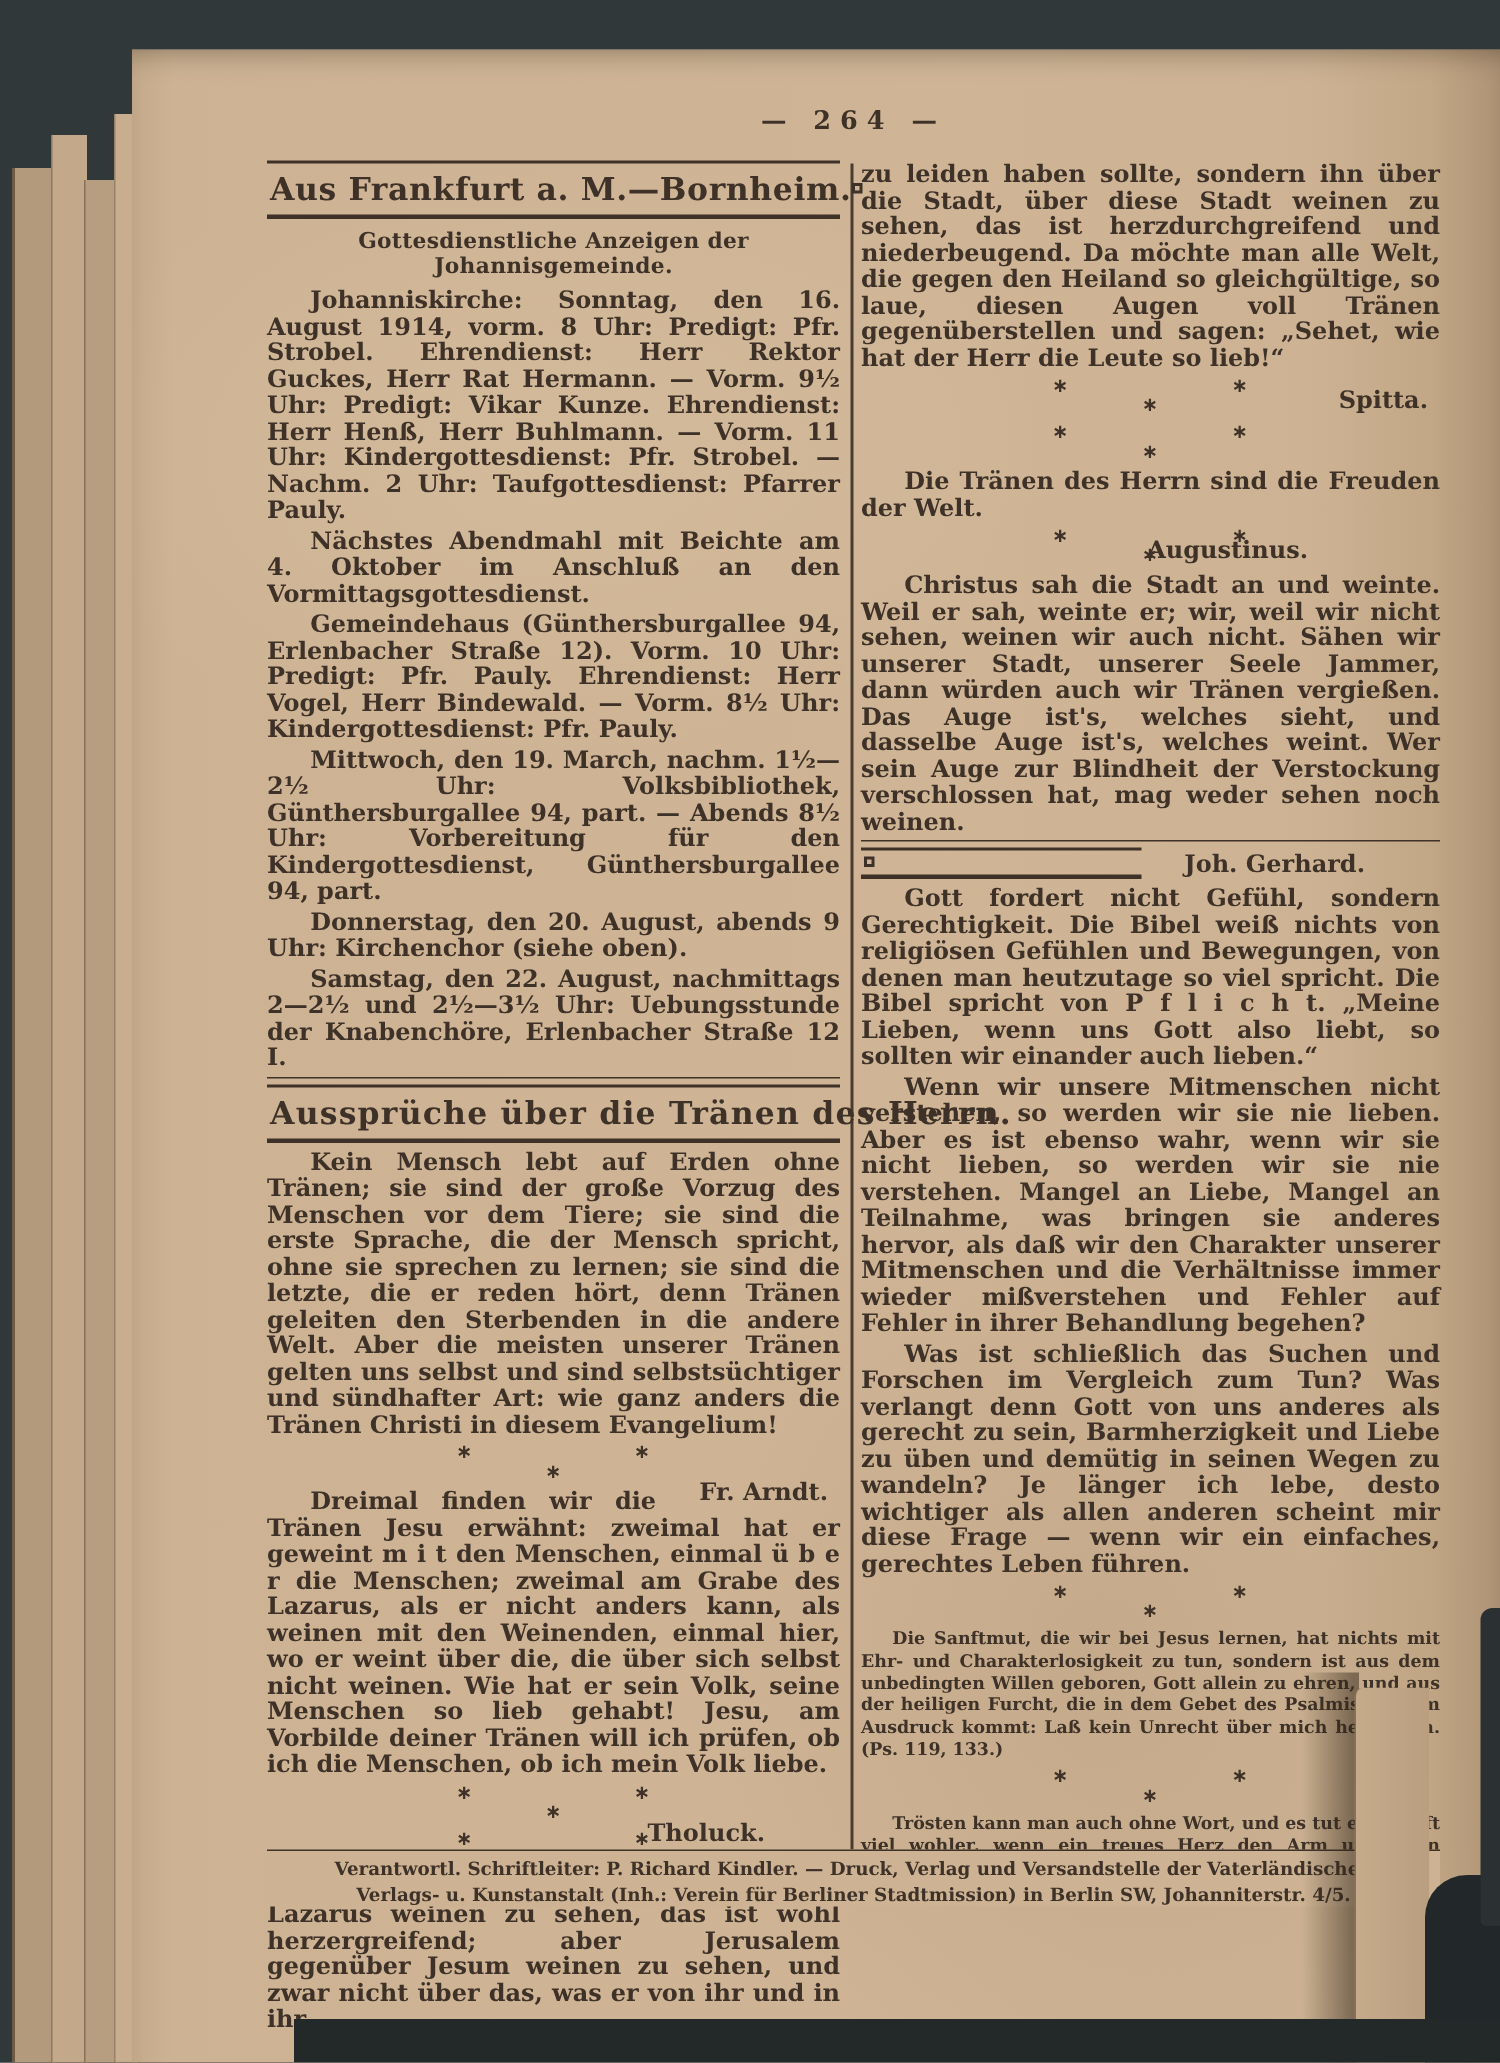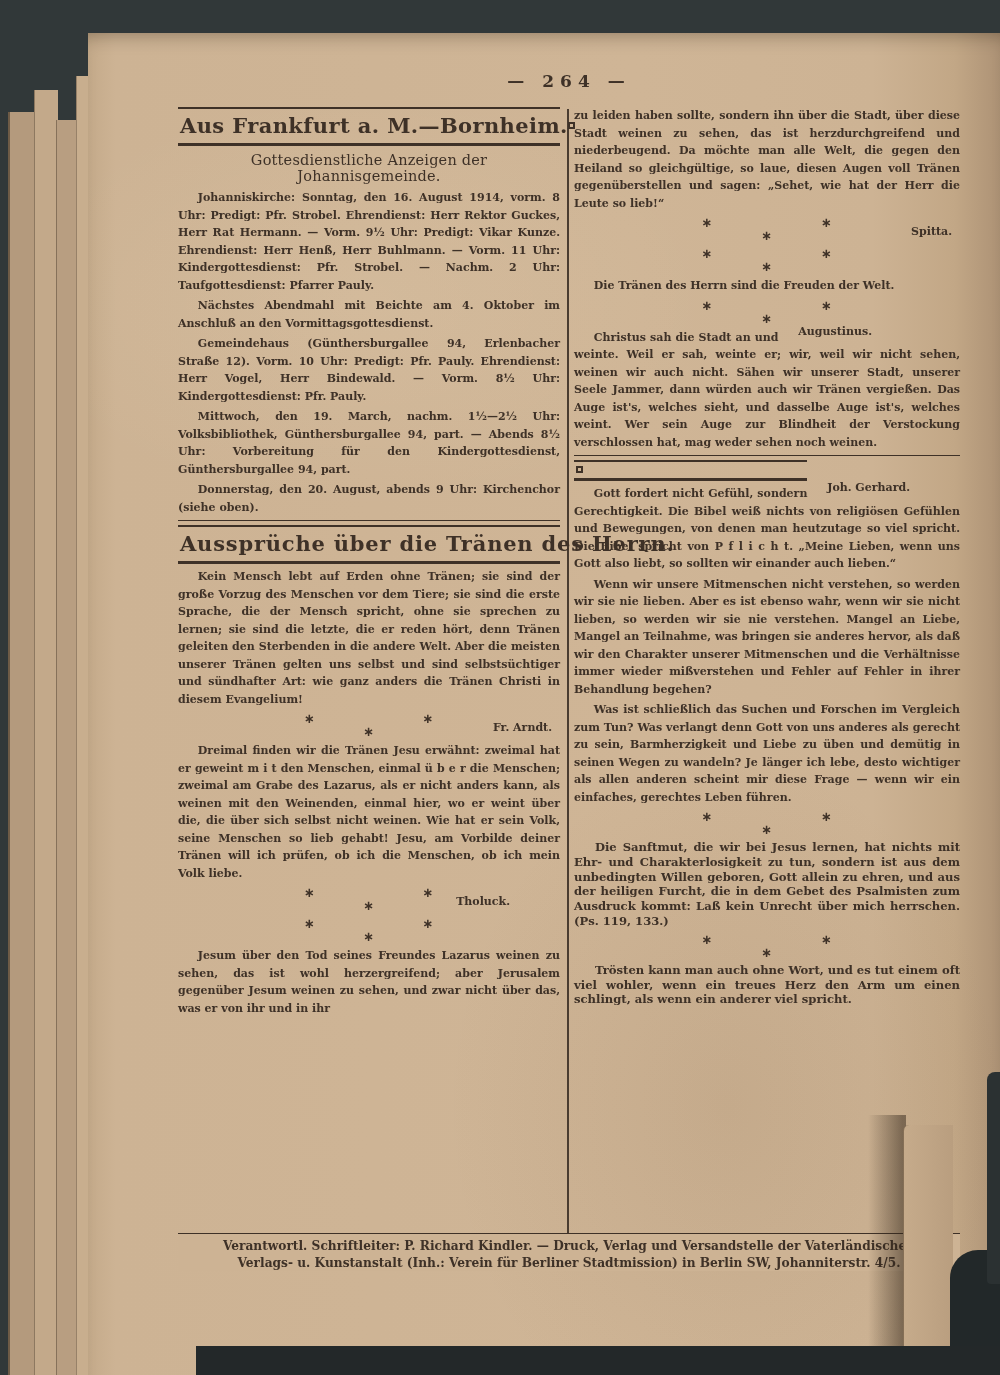--- a/index.html
+++ b/index.html
@@ -45,24 +45,24 @@
   .rule-thin{border-top:1.5px solid var(--ink);margin:4px 0 4px;}
   .section-header{
     border-top:2.5px solid var(--ink);border-bottom:3px solid var(--ink);
     display:flex;align-items:center;justify-content:space-between;
     padding:4px 2px 5px;margin-bottom:4px;
   }
   .section-title{font-size:21px;font-weight:bold;letter-spacing:.4px;white-space:nowrap;}
   .section-title.wide{width:100%;text-align:center;letter-spacing:.8px;}
   .square-marker{width:7px;height:7px;border:2.5px solid var(--ink);flex:none;margin-right:2px;}
 
-  .subheading{font-size:14.5px;font-weight:normal;text-align:center;margin:6px 0 5px;letter-spacing:.2px;}
+  .subheading{font-size:14.5px;font-weight:bold;text-align:center;margin:6px 0 5px;letter-spacing:.2px;}
 
   p.body{
-    font-size:11px;line-height:17.5px;font-weight:bold;color:var(--ink);
+    font-size:16px;line-height:17.5px;font-weight:bold;color:var(--ink);
     text-align:justify;text-indent:1.8em;margin-bottom:3px;
   }
   p.noindent{text-indent:0;}
   p.small{font-size:11.6px;line-height:14.8px;}
   span.author{float:right;font-weight:bold;margin-top:28px;}
   .pr-lg{padding-right:88px;} .pr-md{padding-right:50px;} .pr-sm{padding-right:8px;}
 
   .sep{position:relative;height:30px;margin:1px 0;font-family:"DejaVu Sans",sans-serif;}
   .sep span{position:absolute;font-size:13px;font-weight:bold;color:var(--ink);}
   .sep .a1{left:33%;top:0;} .sep .a2{left:64%;top:0;} .sep .a3{left:48.5%;top:13px;}
@@ -106,20 +106,21 @@
           <span class="section-title">Aus Frankfurt a. M.—Bornheim.</span>
           <span class="square-marker"></span>
         </div>
         <div class="subheading">Gottesdienstliche Anzeigen der Johannisgemeinde.</div>
 
         <p class="body">Johanniskirche: Sonntag, den 16. August 1914, vorm. 8 Uhr: Predigt: Pfr. Strobel. Ehrendienst: Herr Rektor Guckes, Herr Rat Hermann. — Vorm. 9½ Uhr: Predigt: Vikar Kunze. Ehrendienst: Herr Henß, Herr Buhlmann. — Vorm. 11 Uhr: Kindergottesdienst: Pfr. Strobel. — Nachm. 2 Uhr: Taufgottesdienst: Pfarrer Pauly.</p>
         <p class="body">Nächstes Abendmahl mit Beichte am 4. Oktober im Anschluß an den Vormittagsgottesdienst.</p>
         <p class="body">Gemeindehaus (Günthersburgallee 94, Erlenbacher Straße 12). Vorm. 10 Uhr: Predigt: Pfr. Pauly. Ehrendienst: Herr Vogel, Herr Bindewald. — Vorm. 8½ Uhr: Kindergottesdienst: Pfr. Pauly.</p>
         <p class="body">Mittwoch, den 19. March, nachm. 1½—2½ Uhr: Volksbibliothek, Günthersburgallee 94, part. — Abends 8½ Uhr: Vorbereitung für den Kindergottesdienst, Günthersburgallee 94, part.</p>
         <p class="body">Donnerstag, den 20. August, abends 9 Uhr: Kirchenchor (siehe oben).</p>
+        <p class="body">Samstag, den 22. August, nachmittags 2—2½ und 2½—3½ Uhr: Uebungsstunde der Knabenchöre, Erlenbacher Straße 12 I.</p>
 
         <div class="rule-thin"></div>
         <div class="section-header">
           <span class="section-title wide">Aussprüche über die Tränen des Herrn.</span>
         </div>
 
         <p class="body">
           <span>Kein Mensch lebt auf Erden ohne Tränen; sie sind der große Vorzug des Menschen vor dem Tiere; sie sind die erste Sprache, die der Mensch spricht, ohne sie sprechen zu lernen; sie sind die letzte, die er reden hört, denn Tränen geleiten den Sterbenden in die andere Welt. Aber die meisten unserer Tränen gelten uns selbst und sind selbstsüchtiger und sündhafter Art: wie ganz anders die Tränen Christi in diesem Evangelium!</span>
           <span class="author pr-sm">Fr. Arndt.</span>
         </p>

